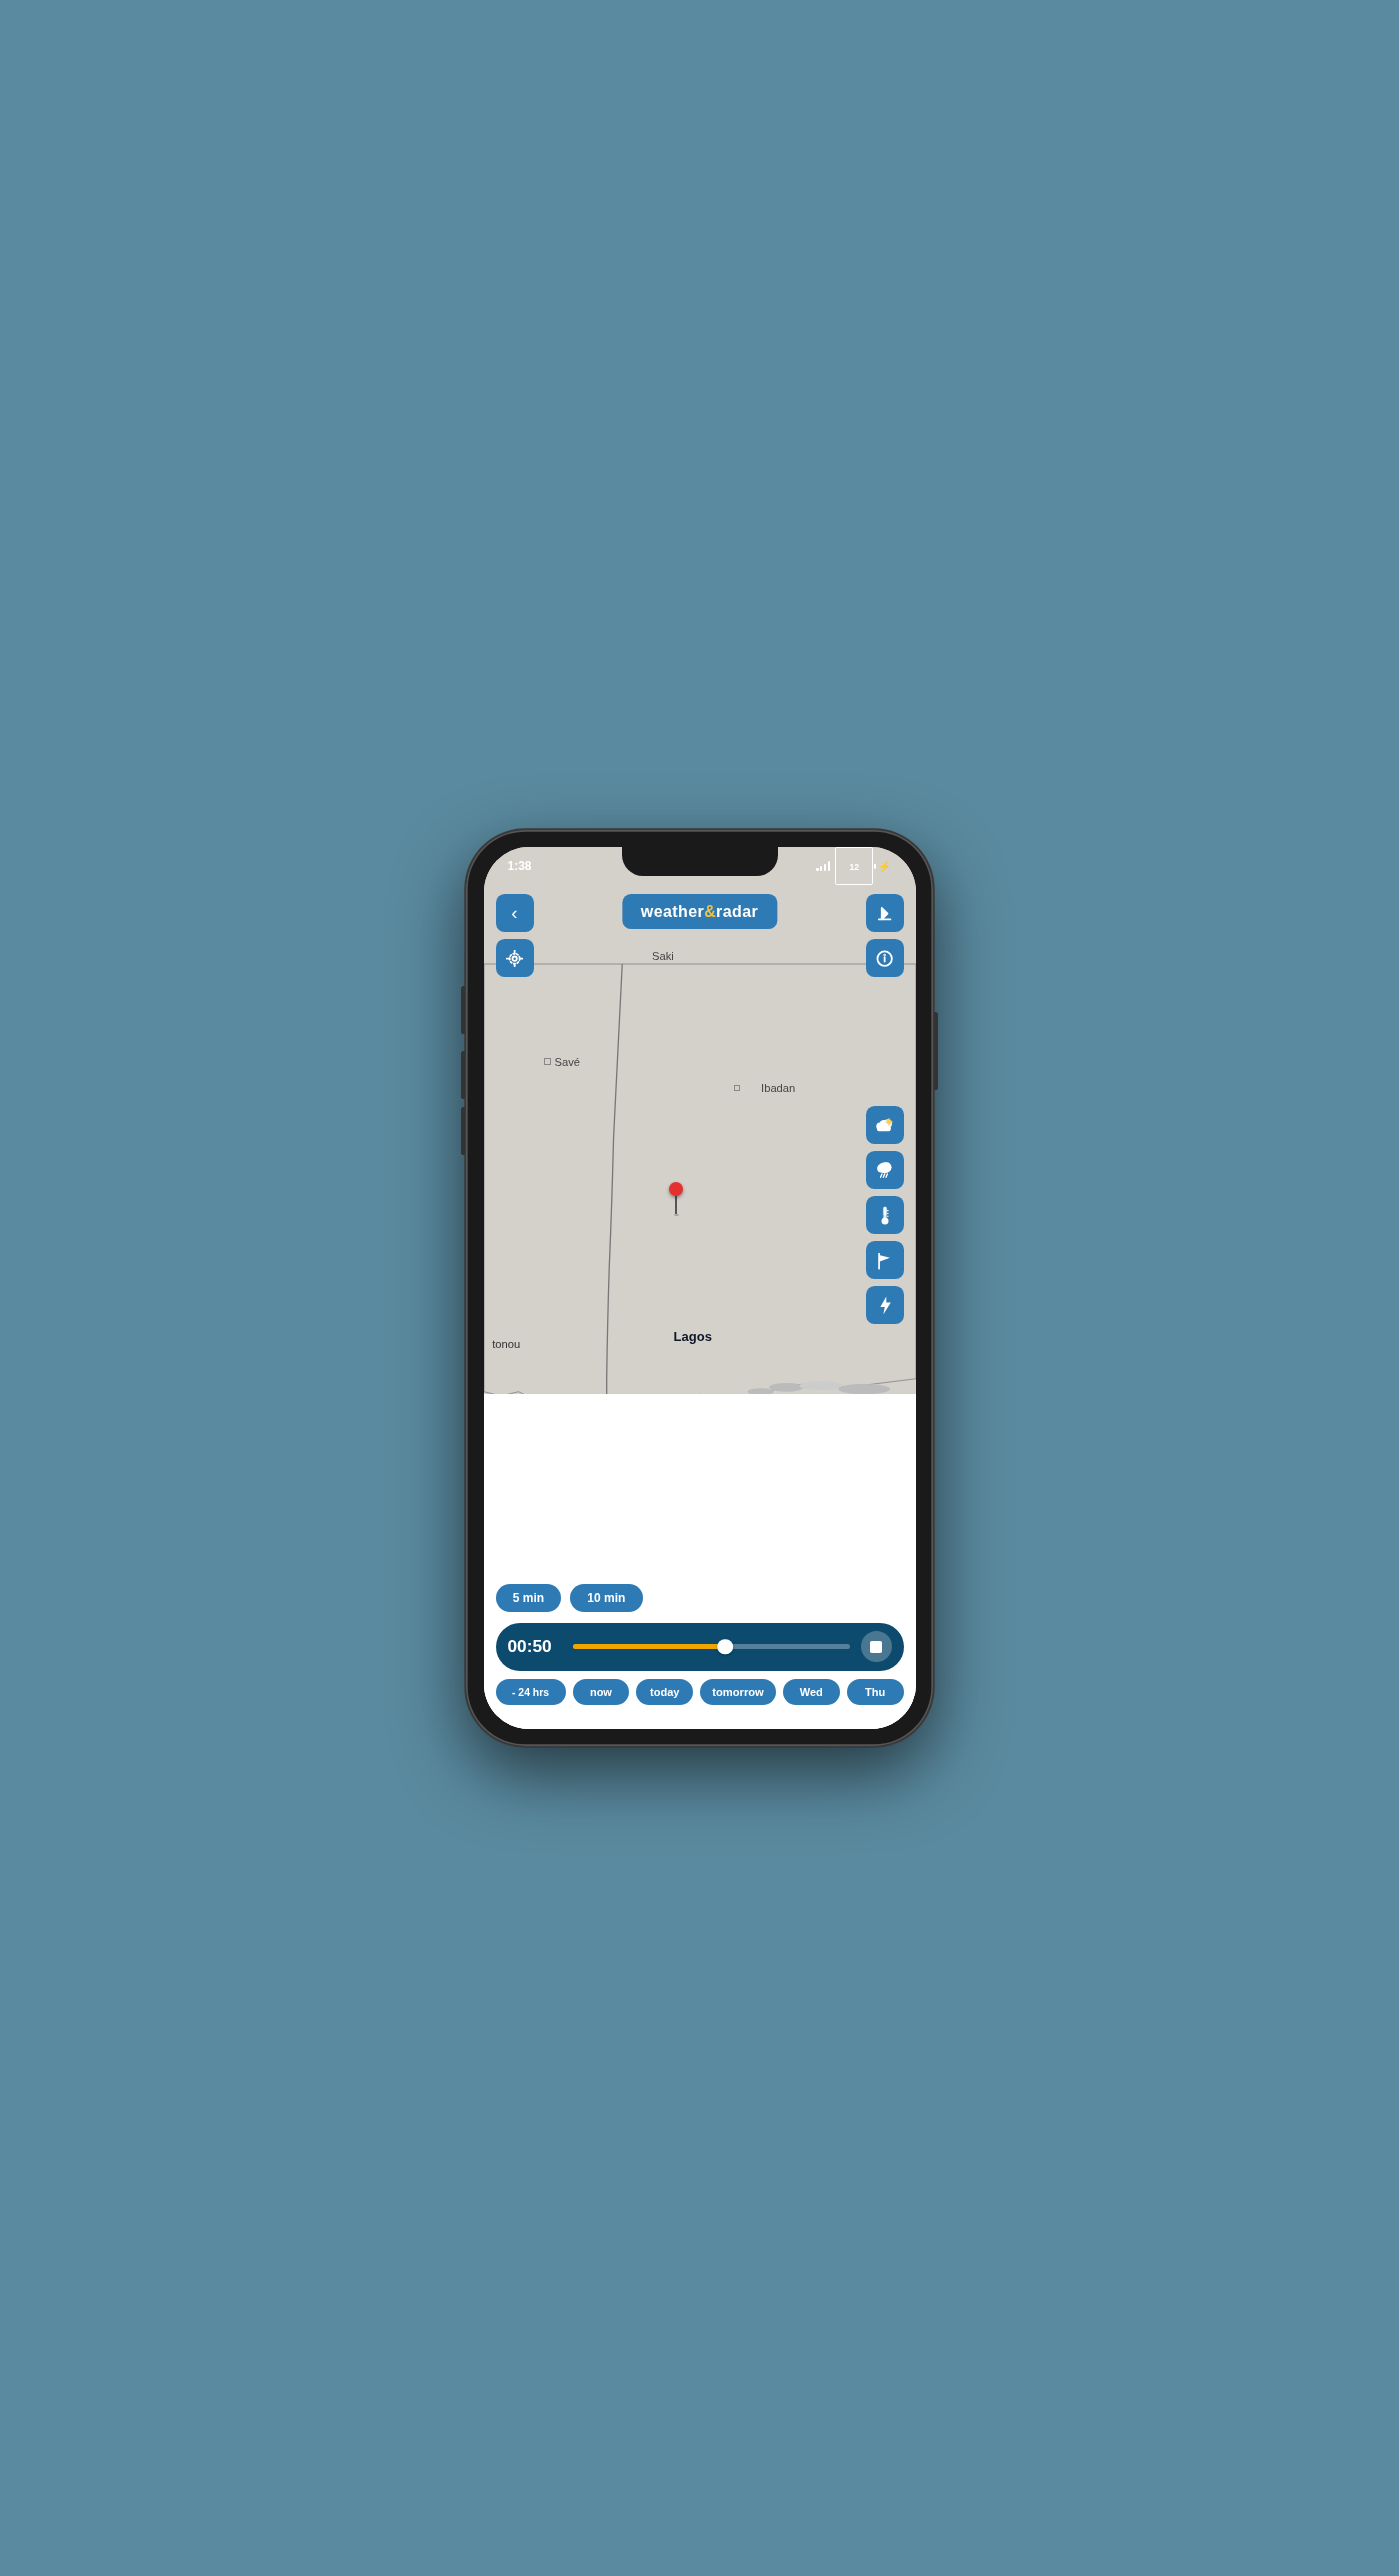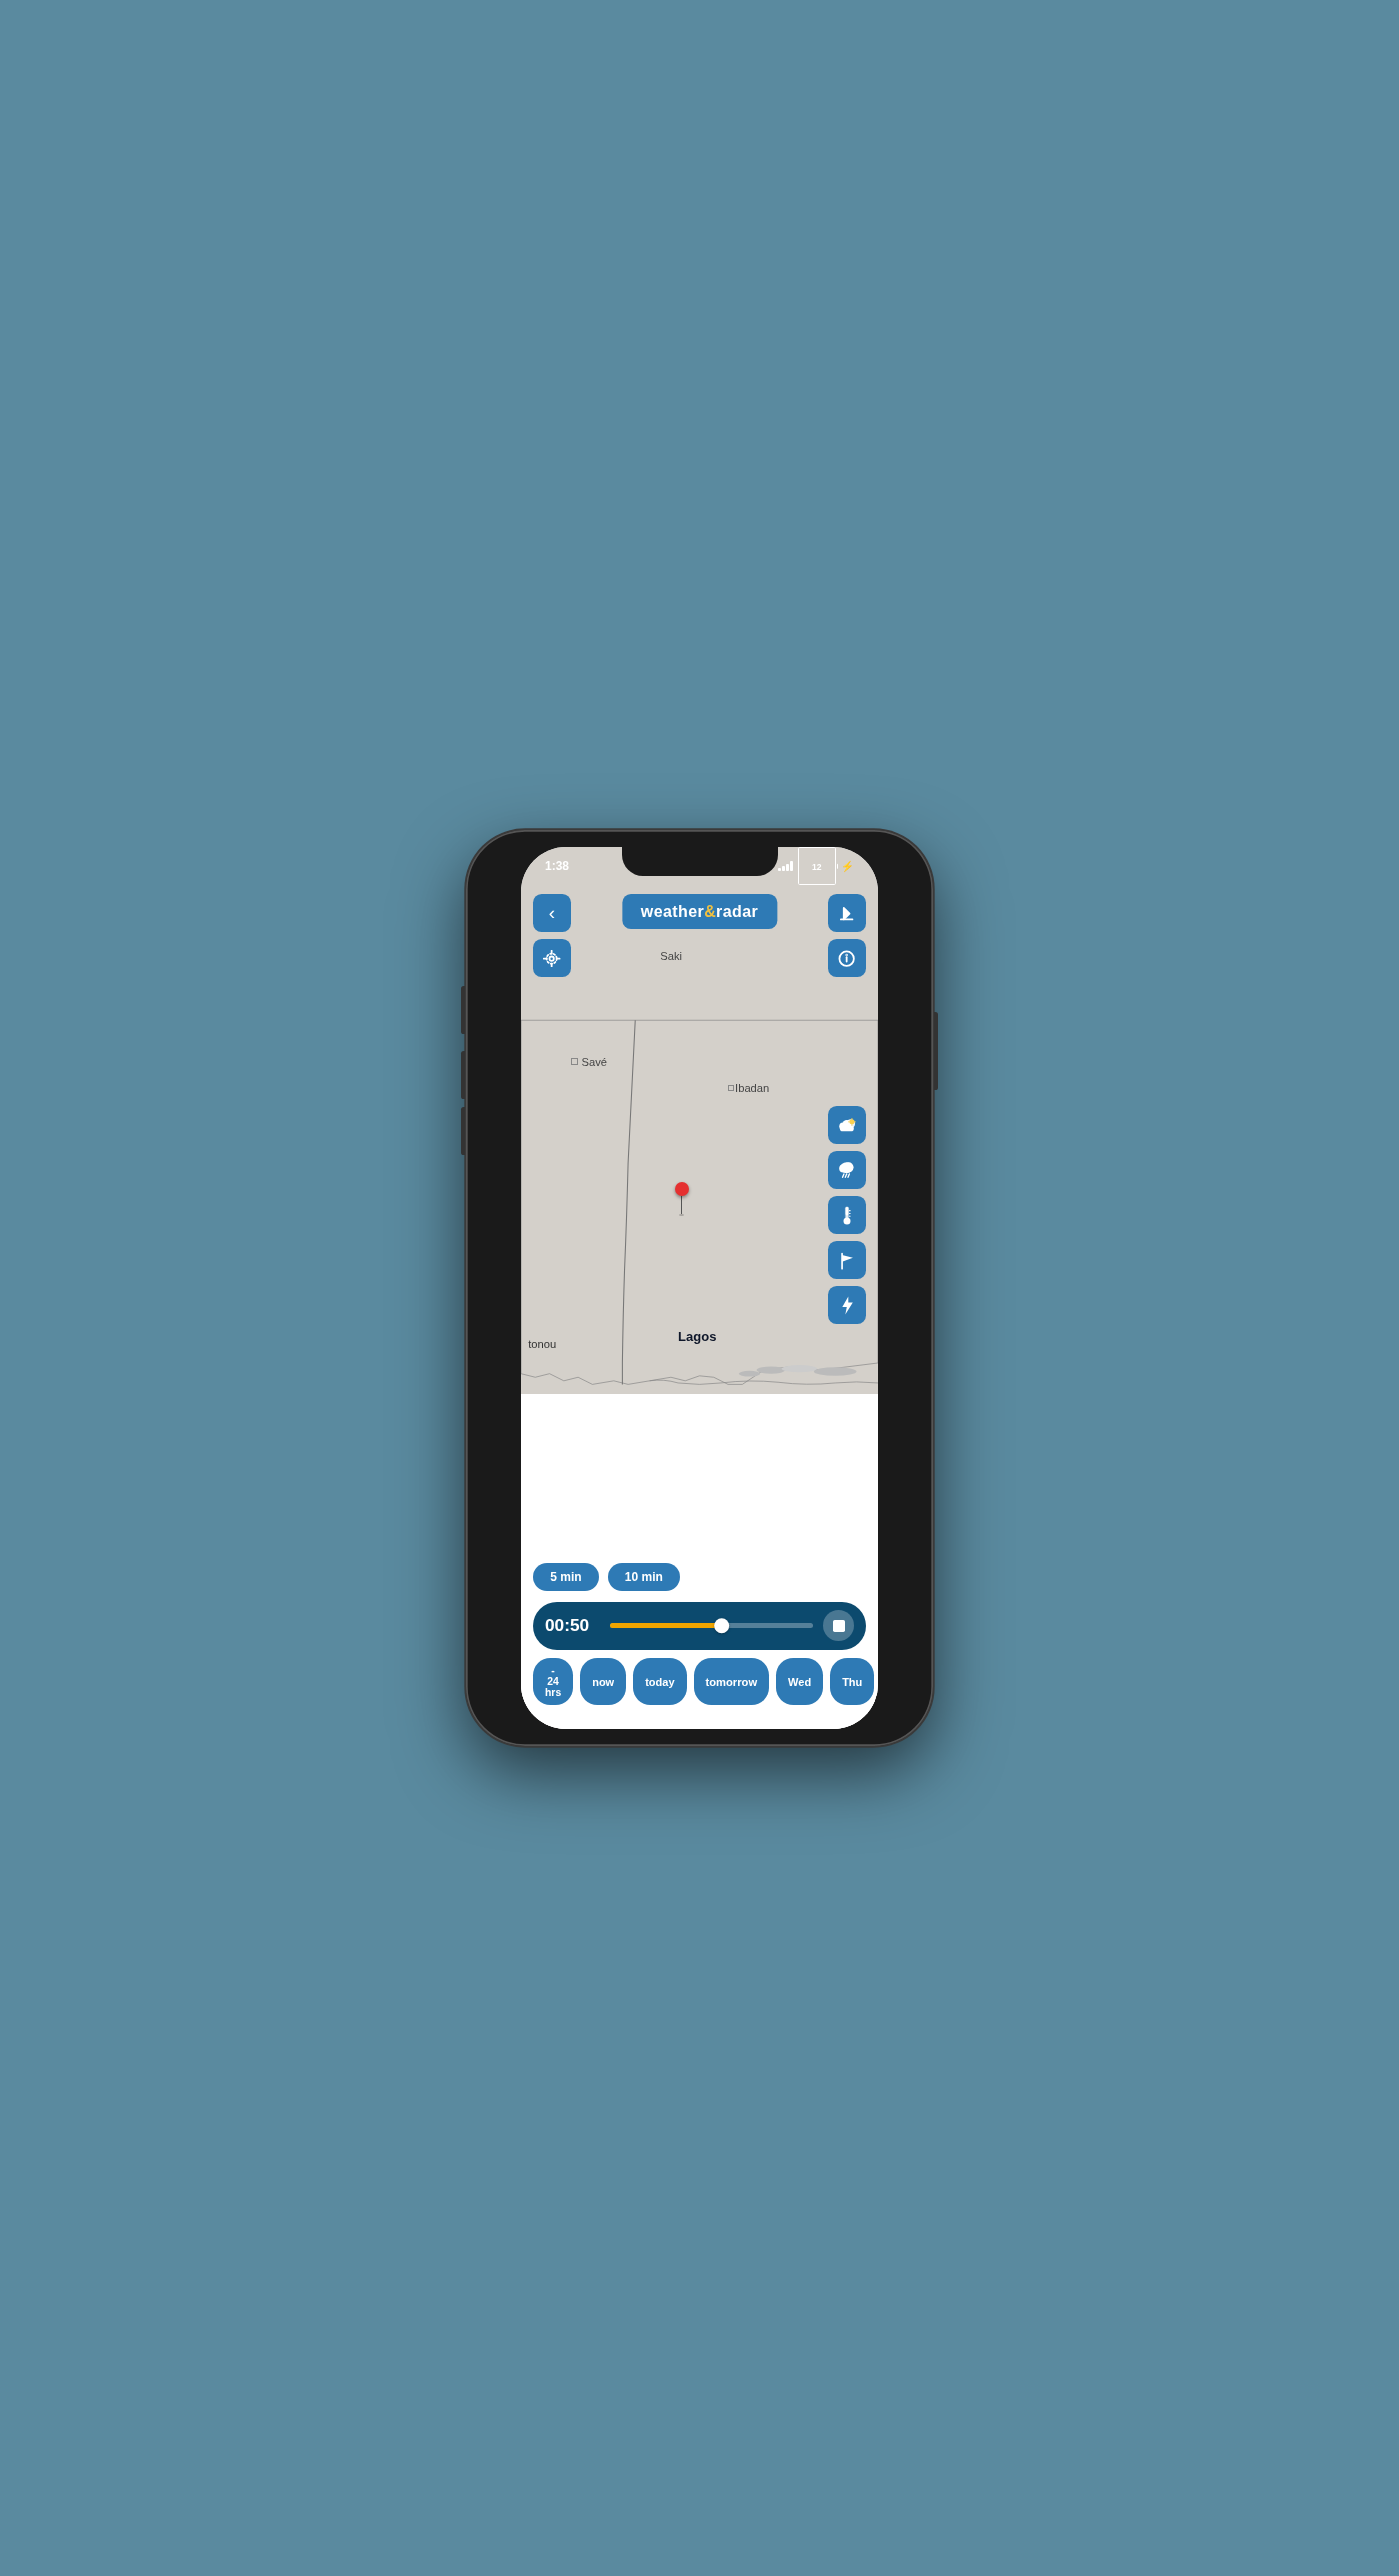--- a/index.html
+++ b/index.html
@@ -41,21 +41,21 @@
       position: absolute;
       right: -5.2px;
       top: 182px;
       width: 4.3px;
       height: 78px;
       background: #333;
       border-radius: 0 2.6px 2.6px 0;
     }
 
     .screen {
-      width: 357px;
+      width: 432px;
       height: 882px;
       background: #e8e8e8;
       border-radius: 45px;
       overflow: hidden;
       position: relative;
       margin-top: 17.3px;
     }
 
     
     .notch {
@@ -433,21 +433,21 @@
         <ellipse cx="350" cy="490" rx="20" ry="5" fill="#bbb"></ellipse>
         <ellipse cx="390" cy="488" rx="25" ry="5" fill="#ccc"></ellipse>
         <ellipse cx="440" cy="492" rx="30" ry="6" fill="#bbb"></ellipse>
       </svg>
 
       <div class="map-label" style="top:7%; left:39%">Saki</div>
       <div class="map-label" style="top:19%; left:14%; display:flex; align-items:center; gap:3.5px;">
         <span style="width:7px;height:7px;border:1.3px solid #888;display:inline-block;"></span>
         <span>Savé</span>
       </div>
-      <div class="map-label" style="top:22%; left:58%; display:flex; align-items:center; gap:1px;">
+      <div class="map-label" style="top:22%; left:58%; display:flex; align-items:center; gap:21px;">
         <span style="width:6px;height:6px;border:1.3px solid #888;display:inline-block;"></span>
         <span>Ibadan</span>
       </div>
       <div class="map-label" style="top:50%; left:44%; font-size:13px; font-weight:600; color:#0f172a;">Lagos</div>
       <div class="map-label" style="top:51%; left:2%; font-size:11.2px; color:#333;">tonou</div>
 
       <div class="map-pin" style="top:38%; left:43%;">
         <div class="pin-dot" style="background:#e53030; border-radius:50%; width:14px; height:14px; box-shadow:0 1.7px 3.5px rgba(0,0,0,0.4);"></div>
         <div class="pin-line"></div>
         <div style="width:5.2px; height:2.6px; background:rgba(0,0,0,0.2); border-radius:50%; margin:0 auto;"></div>

